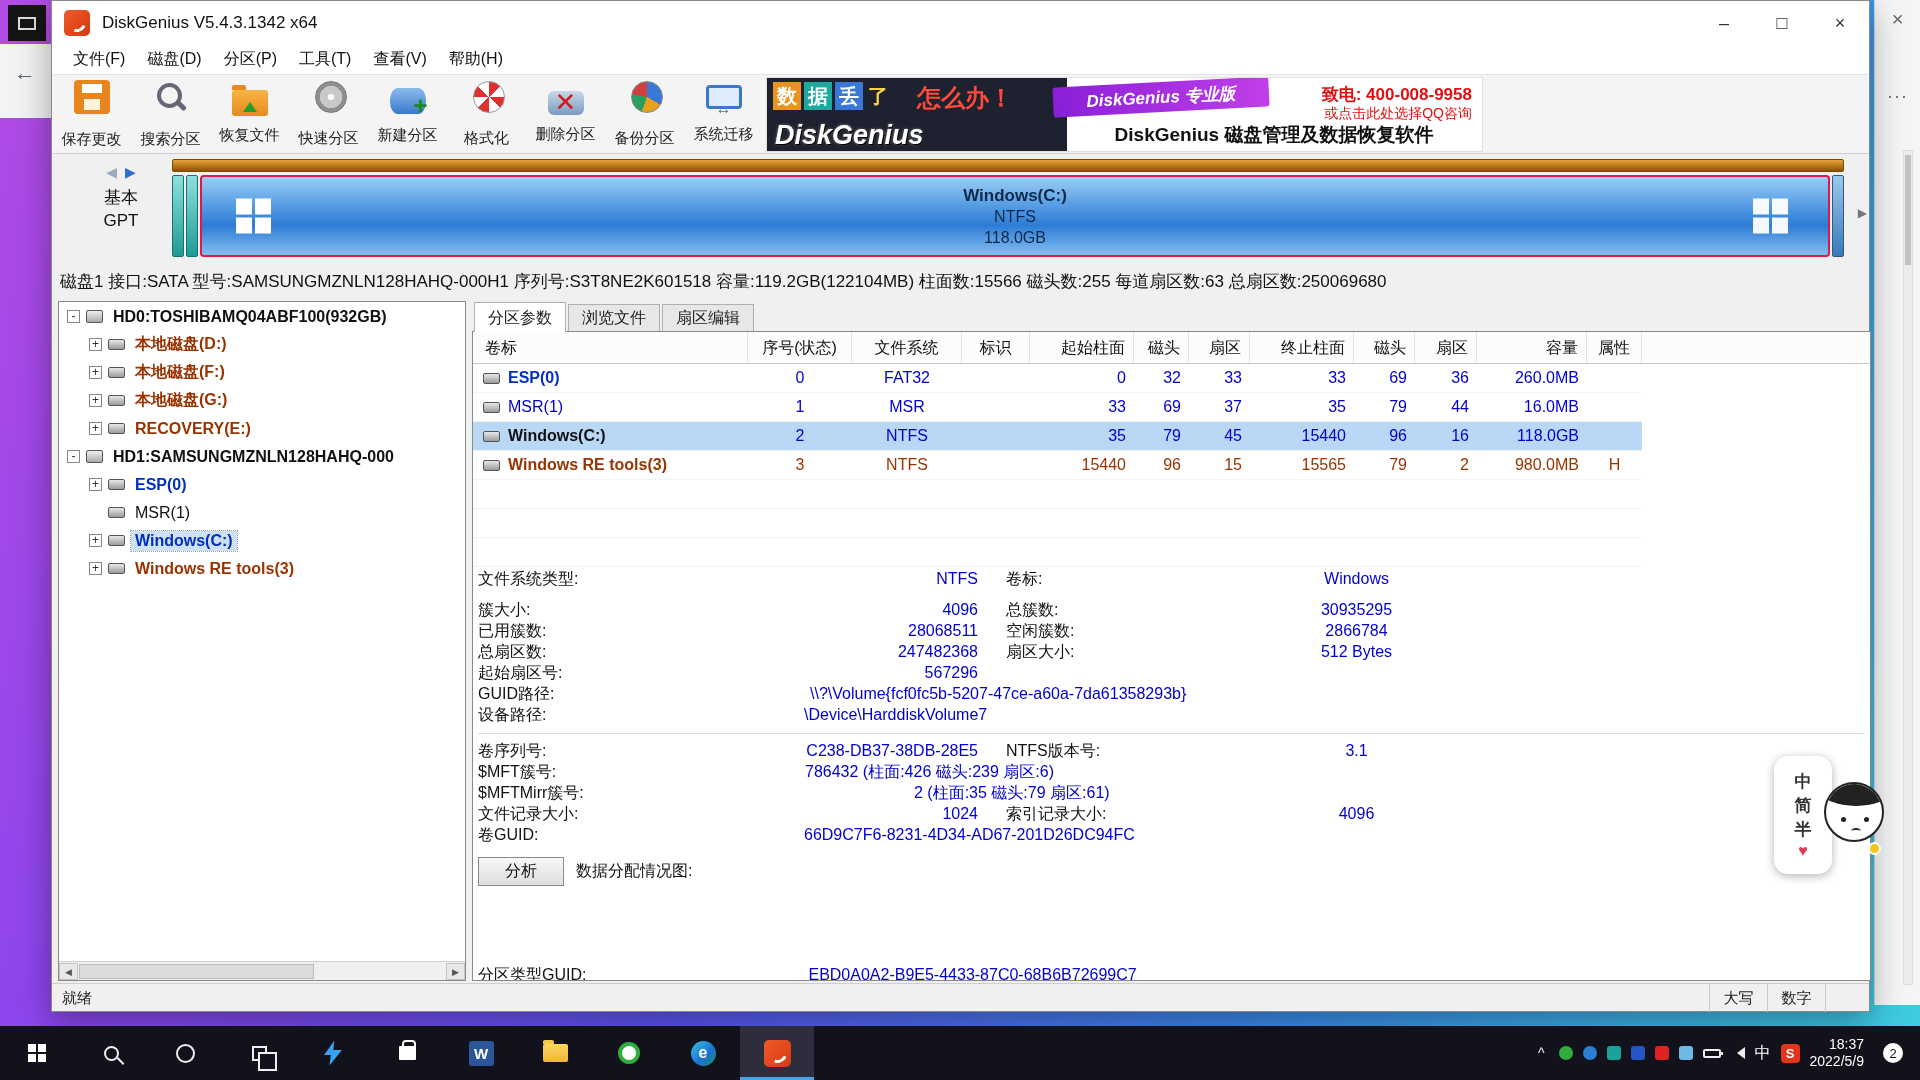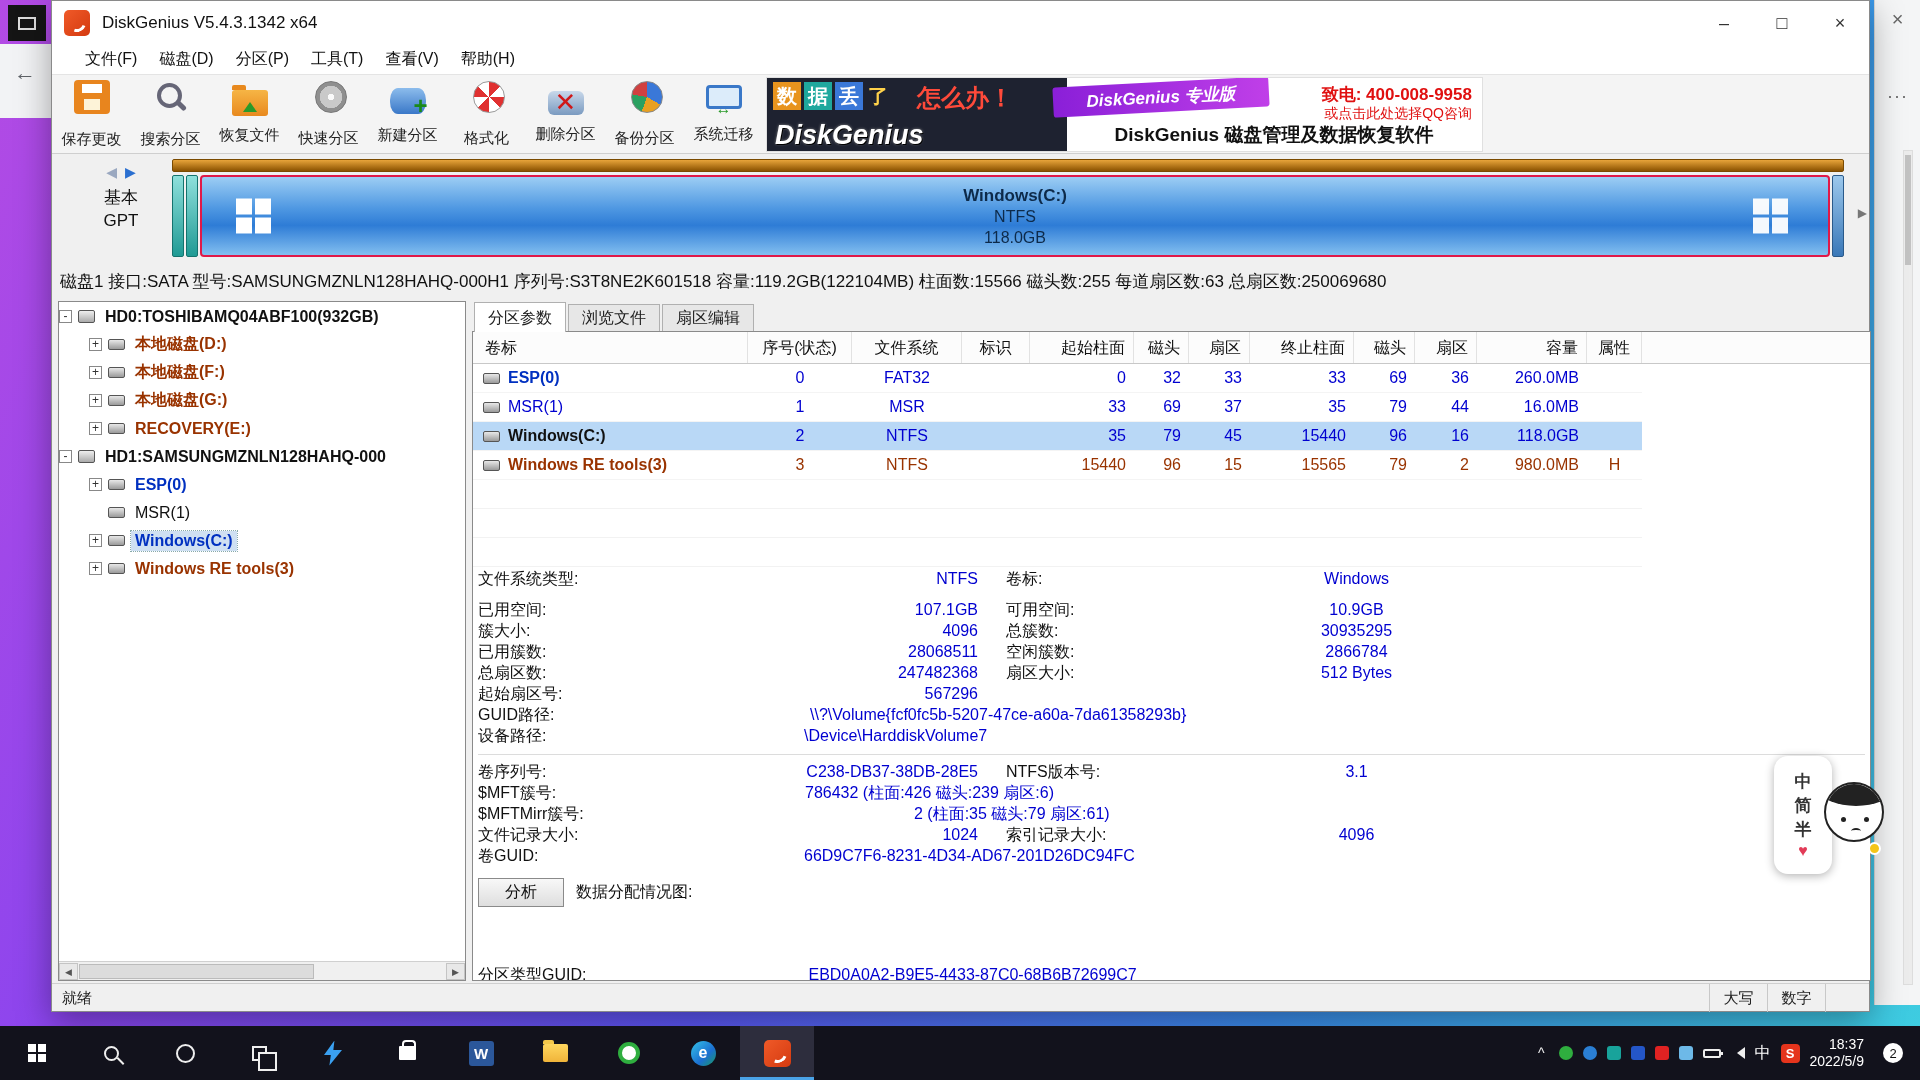--- a/index.html
+++ b/index.html
@@ -23,21 +23,21 @@
 
 .app{position:absolute;left:51px;top:0;width:1819px;height:1012px;background:#f0f0f0;border:1px solid #8a8a8a;box-shadow:0 10px 32px rgba(0,0,0,.35);z-index:5}
 .titlebar{height:44px;background:#fff;display:flex;align-items:center;position:relative}
 .dg-ico{background:linear-gradient(135deg,#f05a28,#d43a10);border-radius:5px;position:relative}
 .dg-ico::after{content:"";position:absolute;inset:4px;border-radius:50%;border:3px solid transparent;border-bottom-color:#fff;transform:rotate(-25deg)}
 .app-icon{width:26px;height:26px;margin-left:12px}
 .title-text{margin-left:12px;font-size:17px;color:#111}
 .win-controls{position:absolute;right:0;top:0;height:44px;display:flex}
 .wc{width:58px;height:44px;display:flex;align-items:center;justify-content:center;font-size:18px;color:#333;background:#fff}
 
-.menubar{height:30px;background:#fff;display:flex;align-items:center;padding-left:22px;border-bottom:1px solid #e4e4e4}
+.menubar{height:30px;background:#fff;display:flex;align-items:center;padding-left:10px;border-bottom:1px solid #e4e4e4}
 .menu-item{padding:0 11px;font-size:16px;color:#111}
 
 .toolbar{height:79px;background:#f4f4f4;border-bottom:1px solid #cfcfcf;position:relative;display:flex}
 .tbtn{width:79px;display:flex;flex-direction:column;align-items:center;justify-content:center;gap:16px}
 .tbtn .lbl{font-size:15px;color:#222;white-space:nowrap}
 .tico{width:36px;height:34px;position:relative;flex:none}
 .ic-save{background:#e8851e;border-radius:4px}
 .ic-save::before{content:"";position:absolute;left:8px;top:4px;right:8px;height:9px;background:#fff}
 .ic-save::after{content:"";position:absolute;left:10px;bottom:4px;right:10px;height:11px;background:#fdf3d8}
 .ic-search::before{content:"";position:absolute;left:4px;top:3px;width:17px;height:17px;border:4px solid #667;border-radius:50%}
@@ -88,21 +88,21 @@
 .winlogo i{background:#fff;display:block}
 .winlogo.rr{left:auto;right:40px;opacity:.95}
 .gnext{position:absolute;right:2px;top:52px;font-size:12px;color:#777}
 .gnext::before{content:"▶"}
 
 .diskinfo{height:35px;line-height:35px;padding-left:8px;font-size:17px;color:#111;white-space:nowrap;background:#f0f0f0}
 
 
 .tree{position:absolute;left:6px;top:300px;width:408px;height:680px;background:#fff;border:1px solid #8a8a8a;overflow:hidden}
 .titem{height:27px;display:flex;align-items:center;font-size:16px;white-space:nowrap;margin-top:1px}
-.lv0{}.lv1{padding-left:30px}
+.lv0{padding-left:8px}.lv1{padding-left:30px}
 .expbox{width:13px;height:13px;border:1px solid #888;background:#fff;font-size:12px;line-height:10px;text-align:center;color:#333;margin-right:6px;flex:none}
 .expbox.none{visibility:hidden}
 .expbox.plus::before{content:"+"}
 .expbox.minus::before{content:"-"}
 .drive-ico{width:17px;height:13px;border:1px solid #555;background:linear-gradient(180deg,#eee,#aaa);border-radius:2px;margin-right:6px;flex:none}
 .part-ico{width:17px;height:11px;border:1px solid #555;background:linear-gradient(180deg,#e8e8e8,#9a9a9a);border-radius:2px;margin-right:6px;flex:none}
 .tlabel{padding:1px 4px}
 .t-black{color:#111;font-weight:bold}
 .t-brown{color:#993300;font-weight:bold}
 .t-blue{color:#0030c0;font-weight:bold}
@@ -492,21 +492,20 @@
         <span class="cell c10 ar">980.0MB</span>
         <span class="cell c11 ac">H</span>
       </div>
 
       <div class="erow"></div>
       <div class="erow"></div>
       <div class="erow"></div>
 
       <div class="details">
         <div class="drow gap"><span class="l1">文件系统类型:</span><span class="v1">NTFS</span><span class="l2">卷标:</span><span class="v2">Windows</span></div>
-        <div class="drow"><span class="l1">已用空间:</span><span class="v1">107.1GB</span><span class="l2">可用空间:</span><span class="v2">10.9GB</span></div>
         <div class="drow"><span class="l1">簇大小:</span><span class="v1">4096</span><span class="l2">总簇数:</span><span class="v2">30935295</span></div>
         <div class="drow"><span class="l1">已用簇数:</span><span class="v1">28068511</span><span class="l2">空闲簇数:</span><span class="v2">2866784</span></div>
         <div class="drow"><span class="l1">总扇区数:</span><span class="v1">247482368</span><span class="l2">扇区大小:</span><span class="v2">512 Bytes</span></div>
         <div class="drow"><span class="l1">起始扇区号:</span><span class="v1">567296</span></div>
         <div class="drow"><span class="l1">GUID路径:</span><span class="vfree ml118">\\?\Volume{fcf0fc5b-5207-47ce-a60a-7da61358293b}</span></div>
         <div class="drow"><span class="l1">设备路径:</span><span class="vfree ml112">\Device\HarddiskVolume7</span></div>
 
         <div class="dblock2">
           <div class="drow"><span class="l1">卷序列号:</span><span class="v1">C238-DB37-38DB-28E5</span><span class="l2">NTFS版本号:</span><span class="v2">3.1</span></div>
           <div class="drow"><span class="l1">$MFT簇号:</span><span class="vfree ml185">786432 (柱面:426 磁头:239 扇区:6)</span></div>

